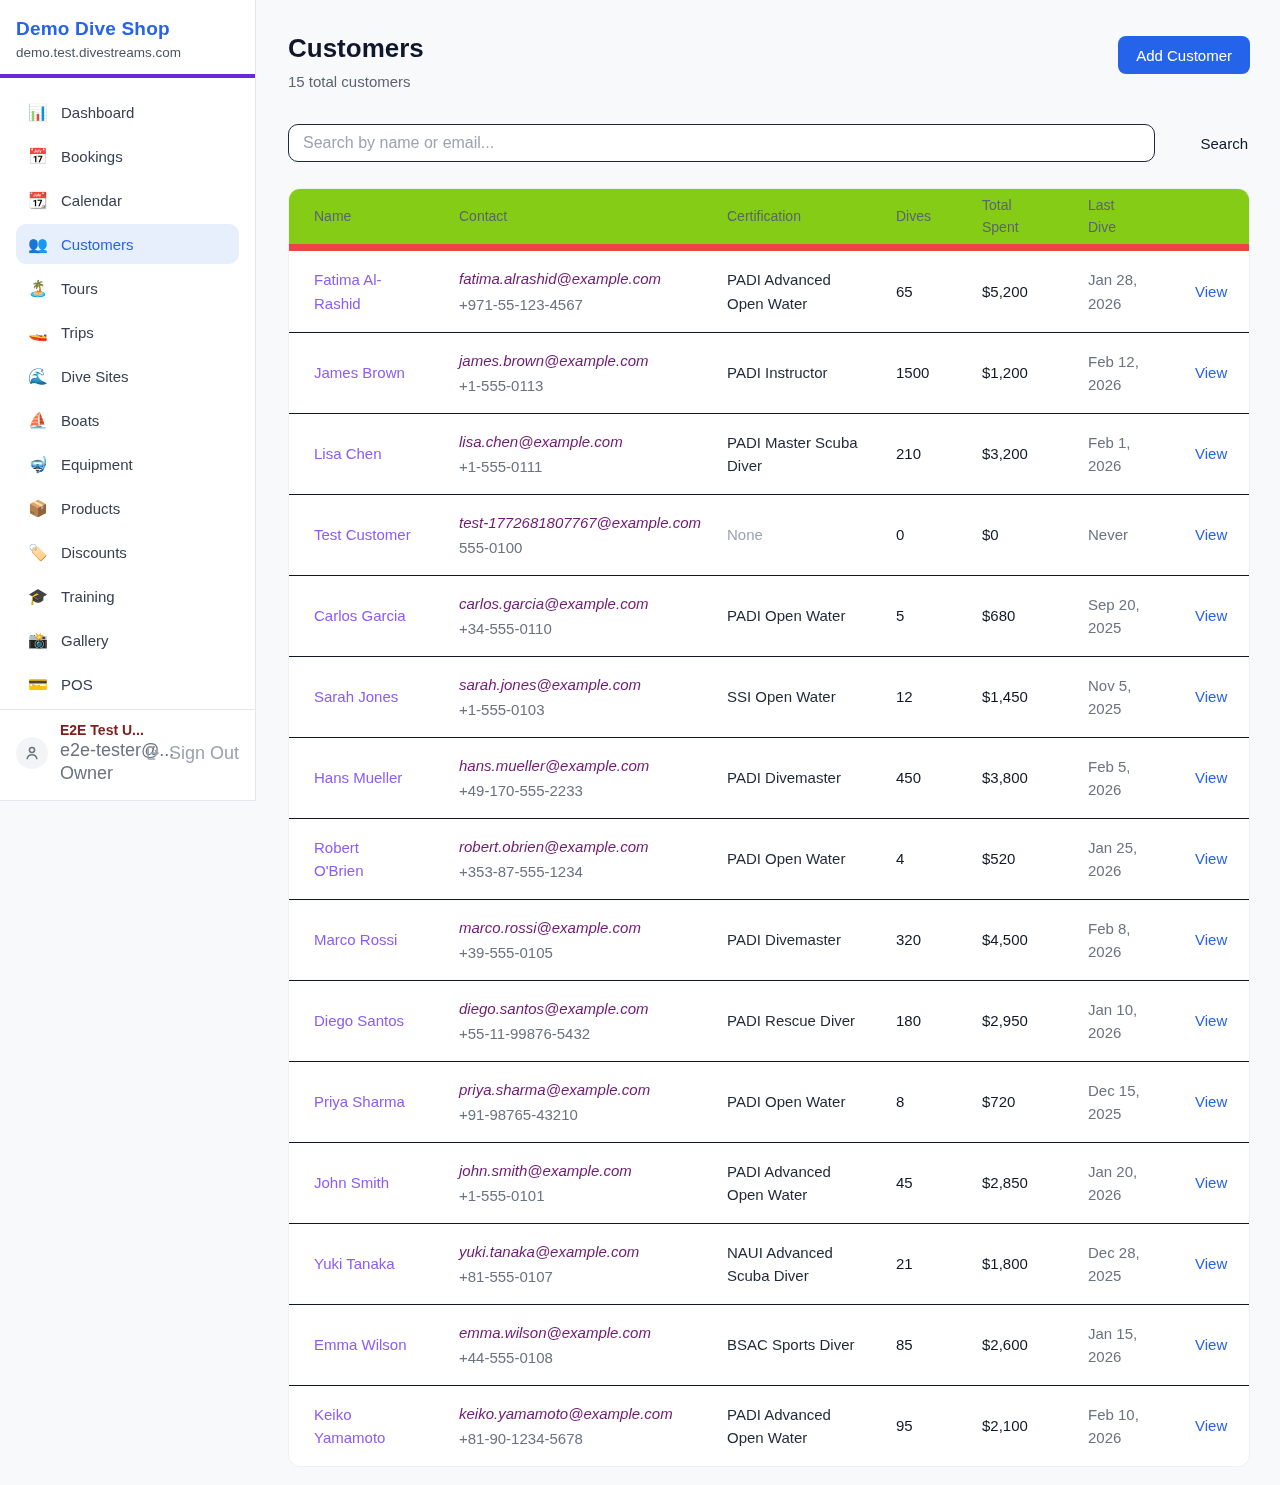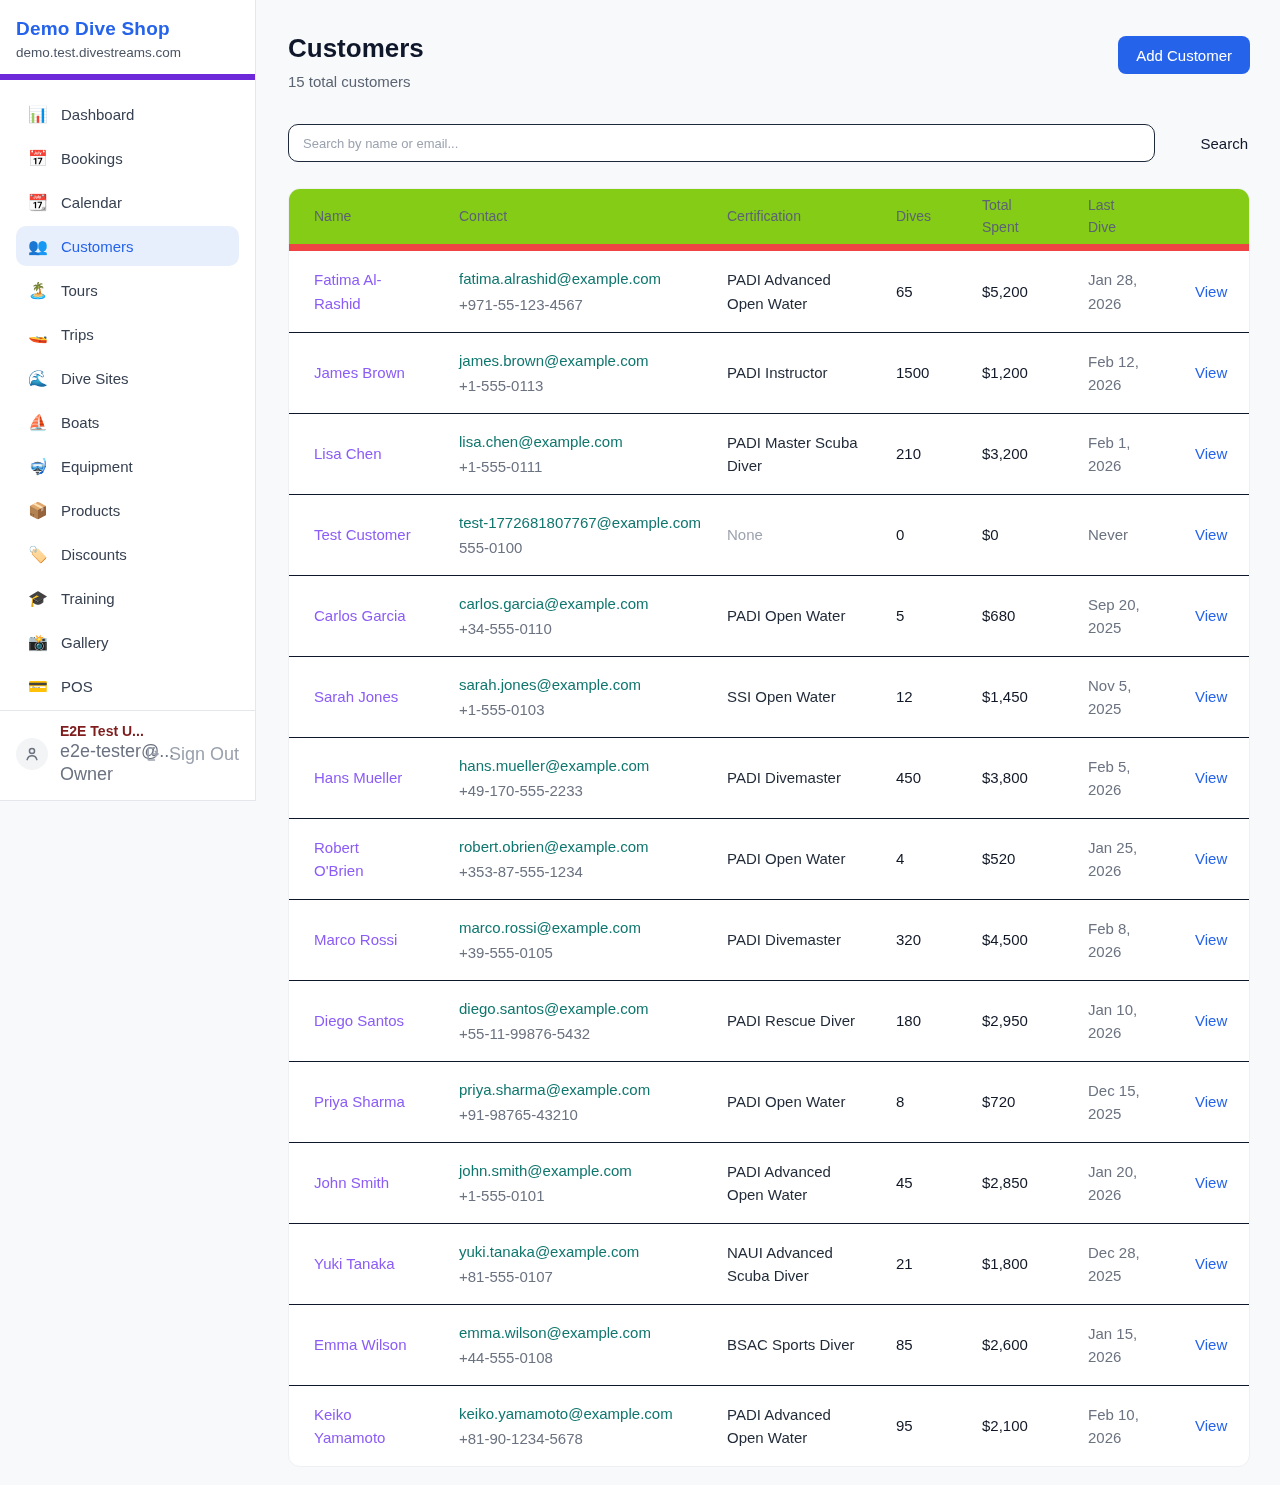--- a/index.html
+++ b/index.html
@@ -13,21 +13,21 @@
   }
   
   .sidebar {
     position: absolute; left: 0; top: 0;
     width: 256px; height: 801px;
     background: #ffffff;
     border-right: 1px solid #e5e7eb;
     border-bottom: 1px solid #e5e7eb;
     display: flex; flex-direction: column;
   }
-  .shop-header { padding: 18px 16px 14px 16px; border-bottom: 6px solid #6d28d9; }
+  .shop-header { padding: 18px 16px 14px 16px; border-bottom: 4px solid #6d28d9; }
   .shop-name { color: #2563eb; font-size: 19px; font-weight: bold; letter-spacing: .2px; }
   .shop-domain { color: #4b5563; font-size: 13.5px; margin-top: 5px; }
   .nav { padding: 14px 16px 0 16px; flex: 1; }
   .nav-item {
     display: flex; align-items: center;
     height: 40px; margin-bottom: 4px;
     padding: 0 12px; border-radius: 10px;
     font-size: 15px; color: #374151; cursor: pointer;
   }
   .nav-item .icon { width: 20px; font-size: 16px; margin-right: 13px; text-align: center; }
@@ -58,21 +58,21 @@
   .btn-primary {
     background: #2563eb; color: #ffffff; border: none;
     font-family: inherit; font-size: 15px; font-weight: 500;
     padding: 0 18px; height: 38px; border-radius: 8px; cursor: pointer;
     margin-top: 3px;
   }
   .search-row { display: flex; align-items: center; margin-bottom: 26px; }
   .search-input {
     width: 867px; height: 38px;
     border: 1px solid #1e293b; border-radius: 10px;
-    padding: 0 14px; font-family: inherit; font-size: 13px; color: #111827;
+    padding: 0 14px; font-family: inherit; font-size: 16px; color: #111827;
     background: #ffffff; outline: none;
   }
   .search-input::placeholder { color: #9ca3af; }
   .search-btn {
     background: transparent; border: none; font-family: inherit;
     font-size: 15px; color: #0f172a; cursor: pointer; margin-left: auto; padding: 8px 2px;
   }
   
   .card {
     width: 962px; background: #ffffff; border-radius: 12px;
@@ -87,21 +87,21 @@
     background: #84cc16; min-height: 62px;
     border-bottom: 7px solid #ef4444;
   }
   .th { font-size: 14px; color: #5b6472; padding-right: 16px; line-height: 1.55; }
   .th.th-wrap { max-width: 52px; }
   .tbody-row { min-height: 81px; padding-top: 14px; padding-bottom: 14px; }
   .tbody-row + .tbody-row { border-top: 1px solid #0f172a; }
   .cell { padding-right: 16px; font-size: 15px; line-height: 1.55; }
   .cell-name { padding-right: 48px; }
   .name-link { color: #8b5cf6; font-weight: 500; text-decoration: none; cursor: pointer; }
-  .email { color: #0f766e; word-wrap: break-word; }
+  .email { color: #701a75; word-wrap: break-word; font-style: italic; }
   .phone { color: #6b7280; margin-top: 2px; }
   .cert { color: #1f2937; padding-right: 36px; }
   .cert.muted { color: #9ca3af; }
   .num { color: #111827; }
   .last-dive { color: #6b7280; padding-right: 30px; }
   .view-link { color: #2563eb; text-decoration: none; cursor: pointer; font-size: 15px; }
   svg { display: block; }
 </style>
 </head>
 <body>

